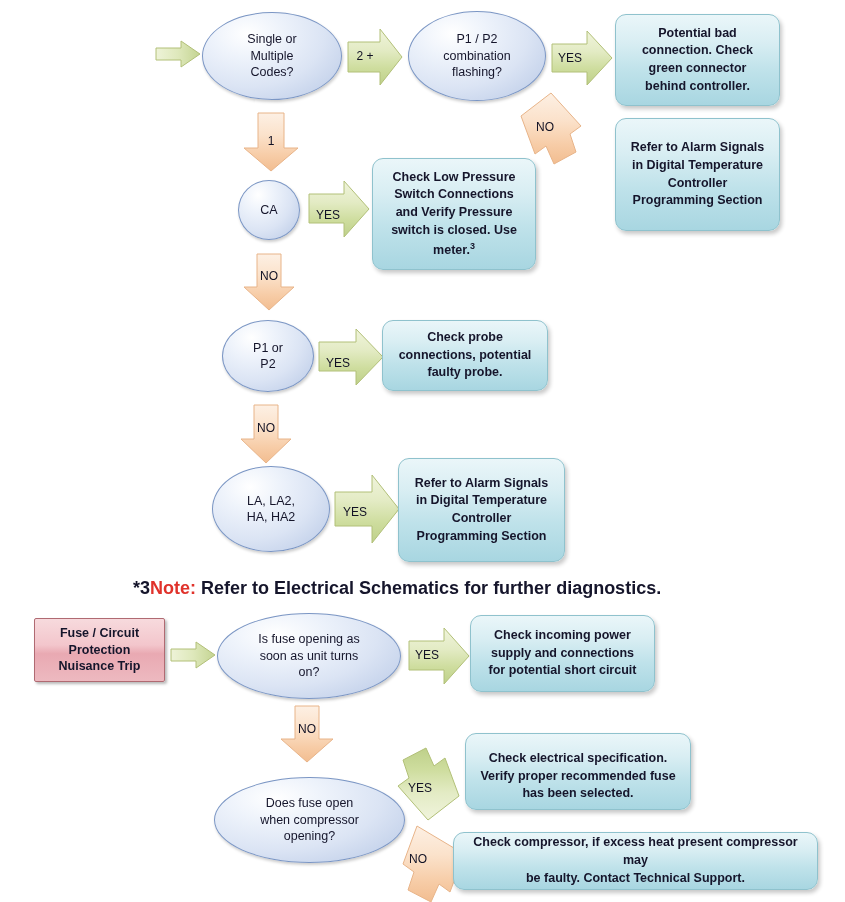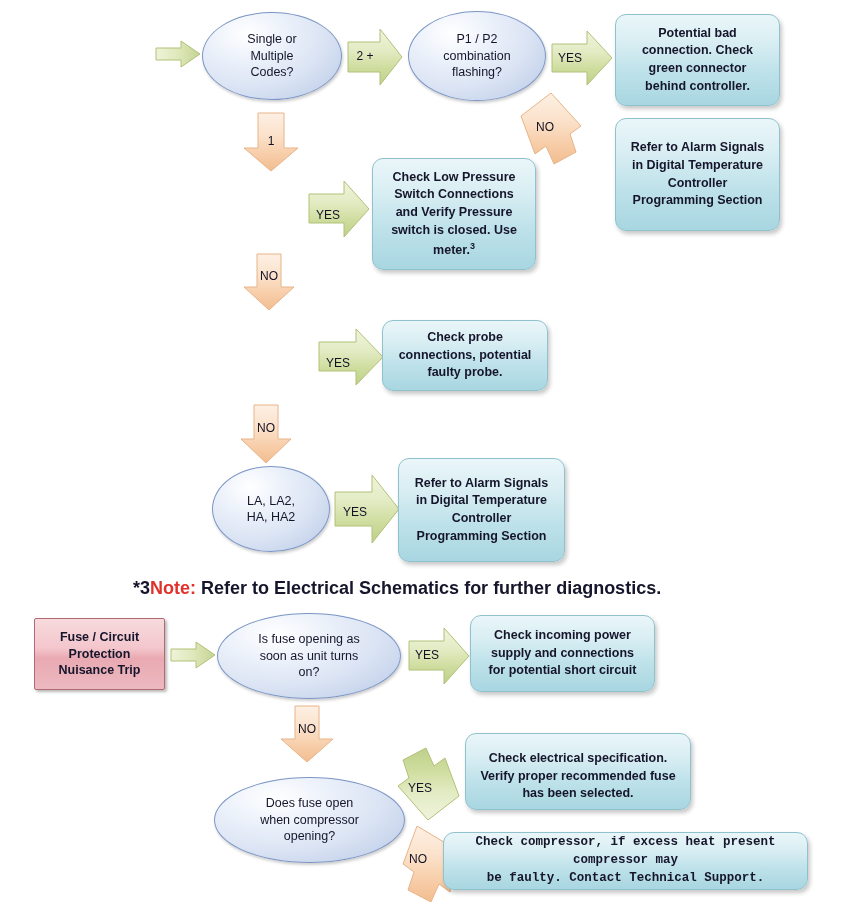--- a/index.html
+++ b/index.html
@@ -167,20 +167,23 @@
     </span>
   </div>
 
   <div class="arrow" style="left:243px;top:112px;">
     <svg width="56" height="60" viewBox="0 0 56 60">
       <path d="M15,1 L41,1 L41,36 L55,36 L28,59 L1,36 L15,36 Z" fill="url(#peachGrad)" stroke="#e8b489" stroke-width="1" stroke-linejoin="round"></path>
     </svg>
   </div>
   <div class="arrowlabel" style="left:243px;top:134px;width:56px;">1</div>
 
+  <div class="node ellipse" style="left:238px;top:180px;width:62px;height:60px;">
+    <span>CA</span>
+  </div>
 
   <div class="arrow" style="left:308px;top:180px;">
     <svg width="62" height="58" viewBox="0 0 62 58">
       <path d="M1,14 L36,14 L36,1 L61,29 L36,57 L36,43 L1,43 Z" fill="url(#greenGrad)" stroke="#b2c078" stroke-width="1" stroke-linejoin="round"></path>
     </svg>
   </div>
   <div class="arrowlabel" style="left:308px;top:208px;width:40px;">YES</div>
 
   <div class="node resultbox" style="left:372px;top:158px;width:164px;height:112px;">
     <span>
@@ -192,20 +195,26 @@
     </span>
   </div>
 
   <div class="arrow" style="left:243px;top:253px;">
     <svg width="52" height="58" viewBox="0 0 52 58">
       <path d="M14,1 L38,1 L38,34 L51,34 L26,57 L1,34 L14,34 Z" fill="url(#peachGrad)" stroke="#e8b489" stroke-width="1" stroke-linejoin="round"></path>
     </svg>
   </div>
   <div class="arrowlabel" style="left:243px;top:269px;width:52px;">NO</div>
 
+  <div class="node ellipse" style="left:222px;top:320px;width:92px;height:72px;">
+    <span>
+      <span>P1 or</span><br>
+      <span>P2</span>
+    </span>
+  </div>
 
   <div class="arrow" style="left:318px;top:328px;">
     <svg width="66" height="58" viewBox="0 0 66 58">
       <path d="M1,14 L38,14 L38,1 L65,29 L38,57 L38,43 L1,43 Z" fill="url(#greenGrad)" stroke="#b2c078" stroke-width="1" stroke-linejoin="round"></path>
     </svg>
   </div>
   <div class="arrowlabel" style="left:318px;top:356px;width:40px;">YES</div>
 
   <div class="node resultbox" style="left:382px;top:320px;width:166px;height:71px;">
     <span>
@@ -242,21 +251,21 @@
       <span>in Digital Temperature</span><br>
       <span>Controller</span><br>
       <span>Programming Section</span>
     </span>
   </div>
 
   <div class="note" style="left:133px;top:578px;">
     <span class="star">*3</span><span class="red">Note</span><span class="red">:</span><span> Refer to Electrical Schematics for further diagnostics.</span>
   </div>
 
-  <div class="node startbox" style="left:34px;top:618px;width:131px;height:72px;">
+  <div class="node startbox" style="left:34px;top:618px;width:131px;height:64px;">
     <span>
       <span>Fuse / Circuit</span><br>
       <span>Protection</span><br>
       <span>Nuisance Trip</span>
     </span>
   </div>
 
   <div class="arrow" style="left:170px;top:641px;">
     <svg width="46" height="28" viewBox="0 0 46 28">
       <path d="M1,8 L26,8 L26,1 L45,14 L26,27 L26,20 L1,20 Z" fill="url(#greenGradH)" stroke="#b2c078" stroke-width="1" stroke-linejoin="round"></path>
@@ -316,20 +325,20 @@
   <div class="arrowlabel" style="left:398px;top:852px;width:40px;">NO</div>
 
   <div class="node resultbox" style="left:465px;top:733px;width:226px;height:77px;align-items:flex-end;">
     <span>
       <span>Check electrical specification.</span><br>
       <span>Verify proper recommended fuse</span><br>
       <span>has been selected.</span>
     </span>
   </div>
 
-  <div class="node resultbox" style="left:443px;top:832px;width:365px;height:58px;font-family:Liberation Mono, monospace;">
+  <div class="node resultbox" style="left:453px;top:832px;width:365px;height:58px;">
     <span>
       <span>Check compressor, if excess heat present compressor may</span><br>
       <span>be faulty.  Contact Technical Support.</span>
     </span>
   </div>
 
 </div>
 
 </body></html>

